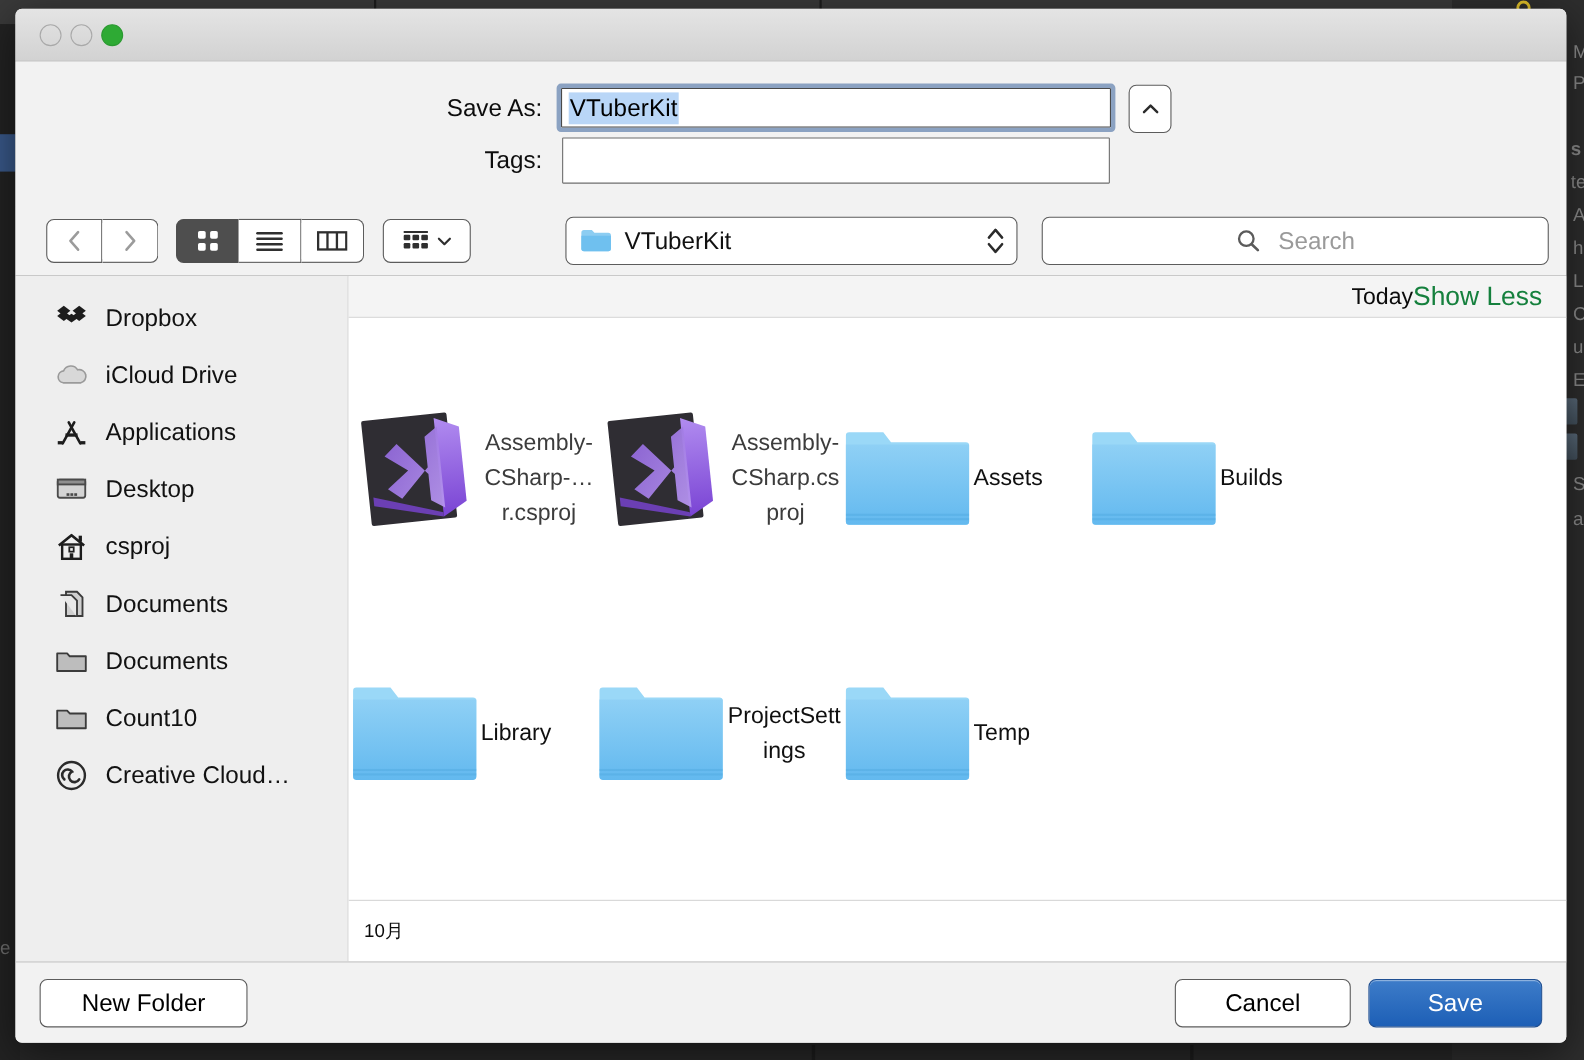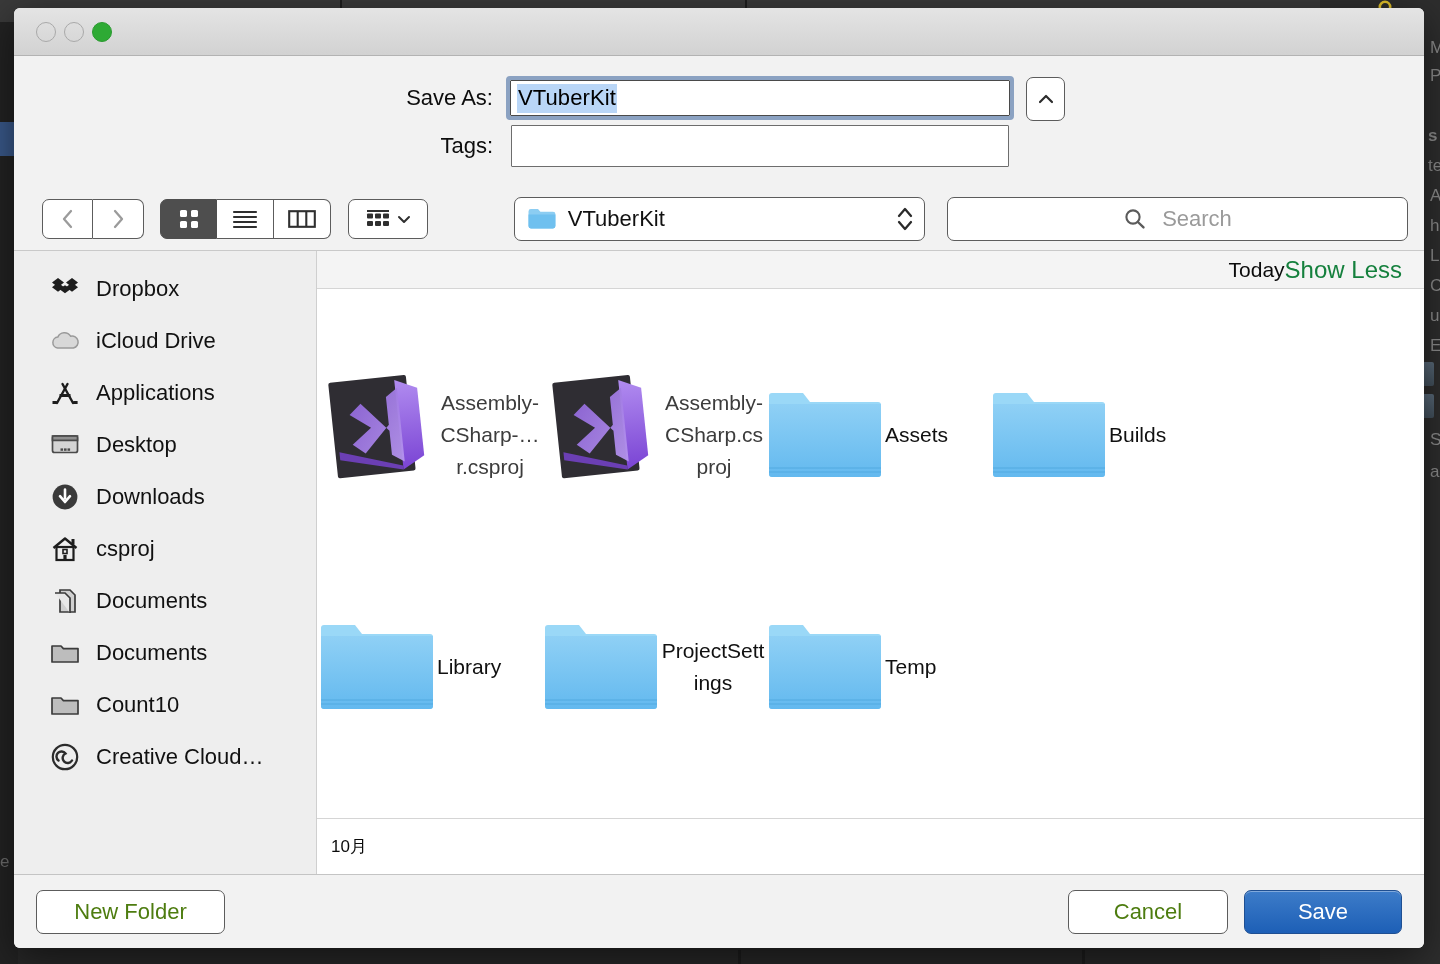--- a/index.html
+++ b/index.html
@@ -210,21 +210,21 @@
 
   
   .bottombar {
     flex: 0 0 74px; background: #f2f2f2;
     border-top: 1px solid #c4c4c4;
     display: flex; align-items: center; padding: 0 22px 0 22px;
   }
   .btn {
     height: 44px; border-radius: 7px; font-size: 22px;
     display: flex; align-items: center; justify-content: center;
-    border: 1.4px solid #5c5c5c; background: #fff; color: #4d7c0f;
+    border: 1.4px solid #5c5c5c; background: #fff; color: #000000;
   }
   .btn.newfolder { width: 189px; }
   .btn.cancel { width: 160px; }
   .btn.save {
     width: 158px; margin-left: 16px; color: #fff; border: 1px solid #1f4f92;
     background: linear-gradient(#3d7cc9, #1d5fb6);
     box-shadow: inset 0 1px 0 rgba(255,255,255,.35);
   }
   .spacer { flex: 1; }
 </style>
@@ -425,29 +425,20 @@
             <g fill="#4a4a4a">
               <rect x="9.5" y="15.4" width="2.6" height="2.4"></rect>
               <rect x="13" y="15.4" width="2.6" height="2.4"></rect>
               <rect x="16.5" y="15.4" width="2.6" height="2.4"></rect>
             </g>
           </svg>
         </span>
         <span class="sb-label">Desktop</span>
       </div>
 
-      <div class="sb-item">
-        <span class="sb-icon">
-          <svg width="28" height="28" viewBox="0 0 28 28">
-            <circle cx="14" cy="14" r="12.4" fill="#3a3a3a"></circle>
-            <path d="M14 6.5 V15.2 M9 13.2 L14 19 L19 13.2" fill="none" stroke="#fff" stroke-width="2.6" stroke-linecap="round" stroke-linejoin="round"></path>
-          </svg>
-        </span>
-        <span class="sb-label">Downloads</span>
-      </div>
 
       <div class="sb-item">
         <span class="sb-icon">
           <svg width="28" height="26" viewBox="0 0 28 26">
             <path d="M2.5 12 L14 2.5 L25.5 12" fill="none" stroke="#1d1d1d" stroke-width="2.4" stroke-linejoin="round"></path>
             <rect x="5.5" y="11" width="17" height="13" fill="none" stroke="#1d1d1d" stroke-width="2.2"></rect>
             <rect x="12" y="13.5" width="4" height="4" fill="none" stroke="#1d1d1d" stroke-width="1.6"></rect>
             <rect x="12.4" y="19" width="3.2" height="5" fill="#1d1d1d"></rect>
             <rect x="20.5" y="3" width="3" height="5.5" fill="#1d1d1d"></rect>
           </svg>

